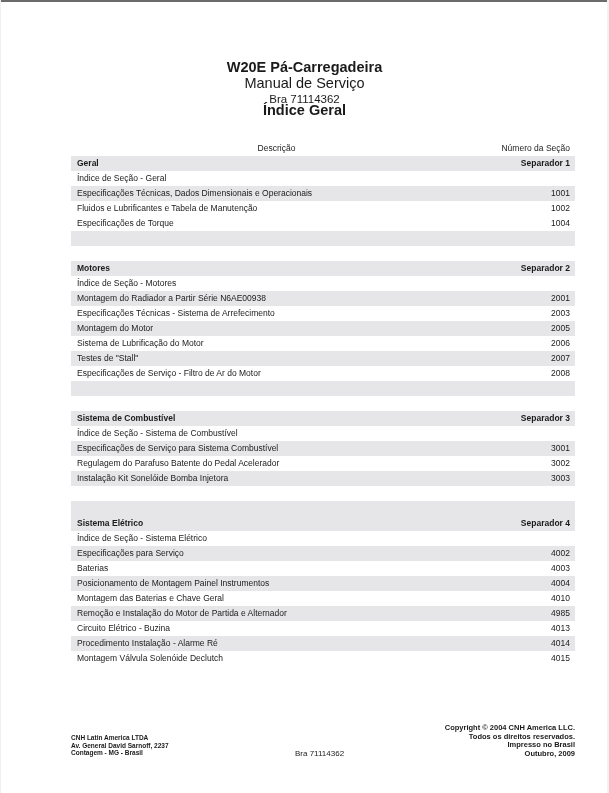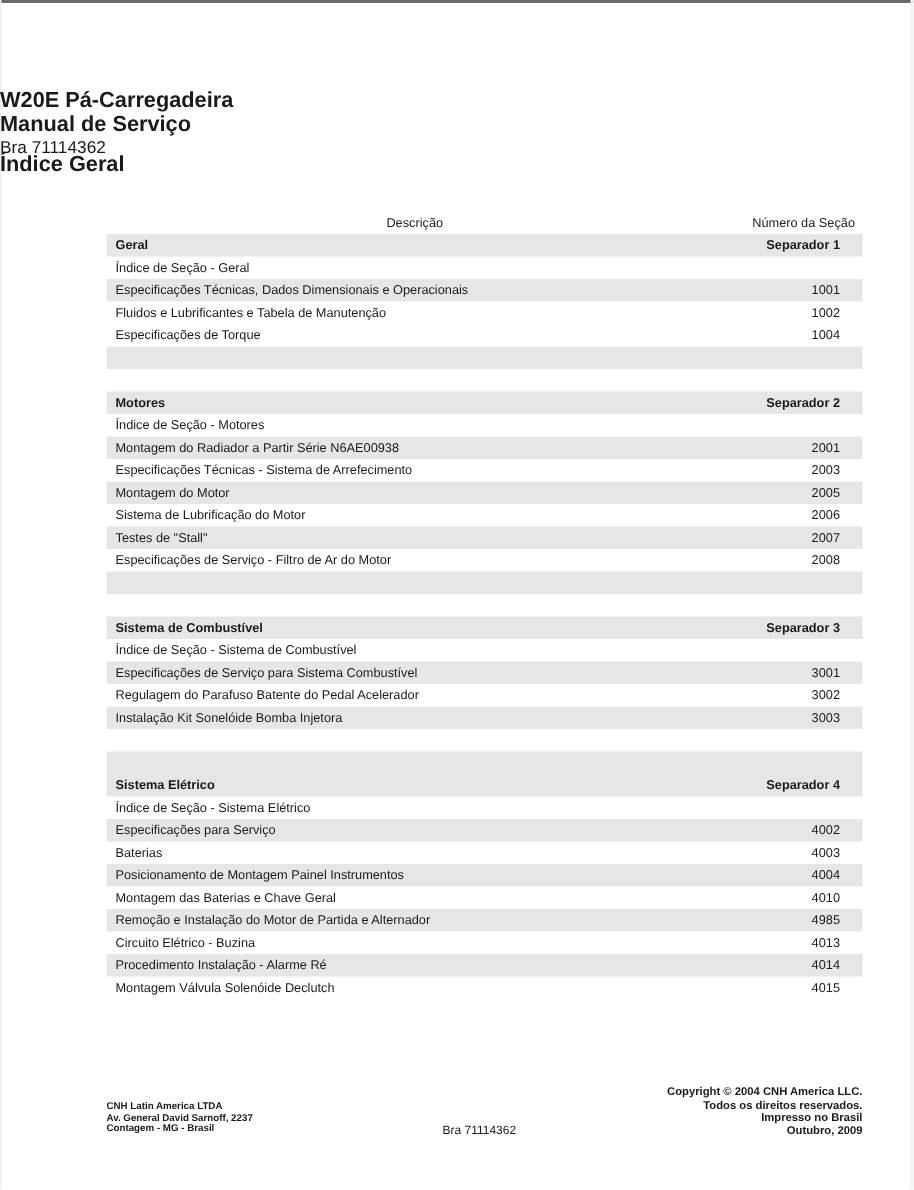--- a/index.html
+++ b/index.html
@@ -4,35 +4,35 @@
   <style>
     html, body { margin: 0; padding: 0; }
     body {
       width: 609px; height: 793px; background: #ffffff; position: relative; overflow: hidden;
       font-family: "Liberation Sans", sans-serif; color: #1a1a1a;
     }
     .topline { position: absolute; left: 0; top: 0; width: 609px; height: 2px; background: #6b6b6b; }
     .rightedge { position: absolute; right: 0; top: 0; width: 2px; height: 793px; background: #f2f2f2; }
     .leftedge { position: absolute; left: 0; top: 0; width: 1px; height: 793px; background: #f0f0f0; }
 
-    .header { position: absolute; left: 0; width: 609px; }
+    .header { position: absolute; left: 0; width: 609px; text-align: center; }
     .title1 { top: 59px; font-size: 14.5px; font-weight: bold; }
-    .title2 { top: 75px; font-size: 14.5px; font-weight: bold; }
+    .title2 { top: 75px; font-size: 14.5px; font-weight: normal; }
     .docnum { top: 93px; font-size: 11.5px; }
     .index-title { top: 102px; font-size: 14.5px; font-weight: bold; }
 
     .table { position: absolute; left: 71px; width: 504px; top: 140px; }
     .colhead { height: 16px; position: relative; font-size: 8.5px; color: #222; }
     .colhead .c1 { position: absolute; left: 0; width: 411px; text-align: center; top: 3px; }
     .colhead .c2 { position: absolute; right: 5px; top: 3px; }
 
     .row { height: 15px; position: relative; font-size: 8.5px; line-height: 15px; padding-left: 24px; }
     .row.shade { background: #e6e6e8; }
     .row .desc { position: absolute; left: 6px; white-space: nowrap; }
-    .row .num { position: absolute; right: 15px; }
+    .row .num { position: absolute; right: 5px; }
     .row.sec .desc, .row.sec .num { font-weight: bold; }
   </style>
 </head>
 <body>
 
 <div class="topline"></div>
 <div class="leftedge"></div>
 <div class="rightedge"></div>
 
 <div class="header title1">W20E Pá-Carregadeira</div>

